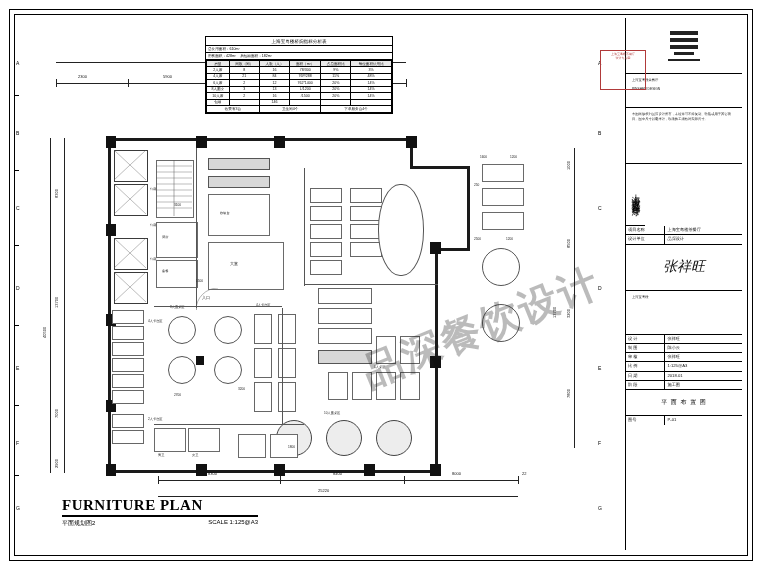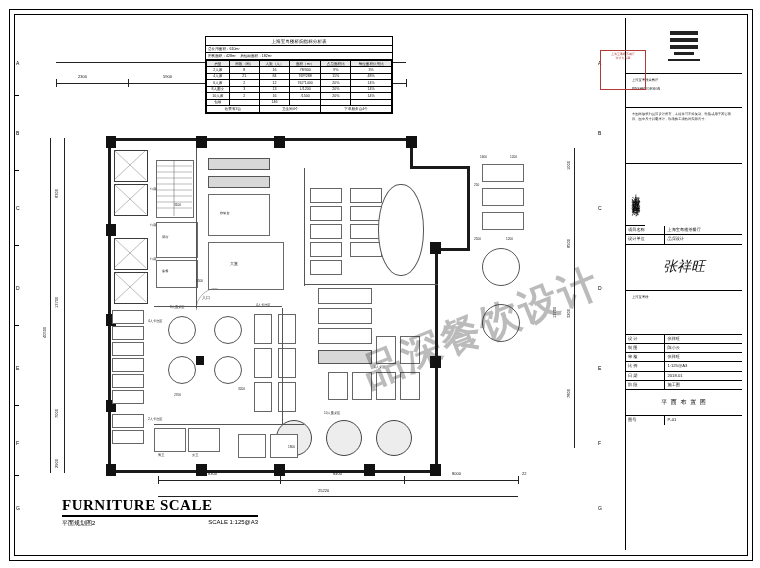--- a/index.html
+++ b/index.html
@@ -440,21 +440,21 @@
     <div class="tb-sec" style="height:26px;display:flex;align-items:center;justify-content:center;">
       <span style="font-size:6px;letter-spacing:1px;">平 面 布 置 图</span>
     </div>
     <div class="tb-row" style="border-bottom:none;">
       <div class="k">图号</div>
       <div class="v">P-01</div>
     </div>
   </div>
 
   <div class="plantitle">
-    <div class="big">FURNITURE SCALE</div>
+    <div class="big">FURNITURE PLAN</div>
     <div class="rule"></div>
     <div class="sub">
       <span>平面规划图2</span>
       <span>SCALE  1:125@A3</span>
     </div>
   </div>
 
   <div class="watermark">品深餐饮设计</div>
 
   <div class="stamp">

